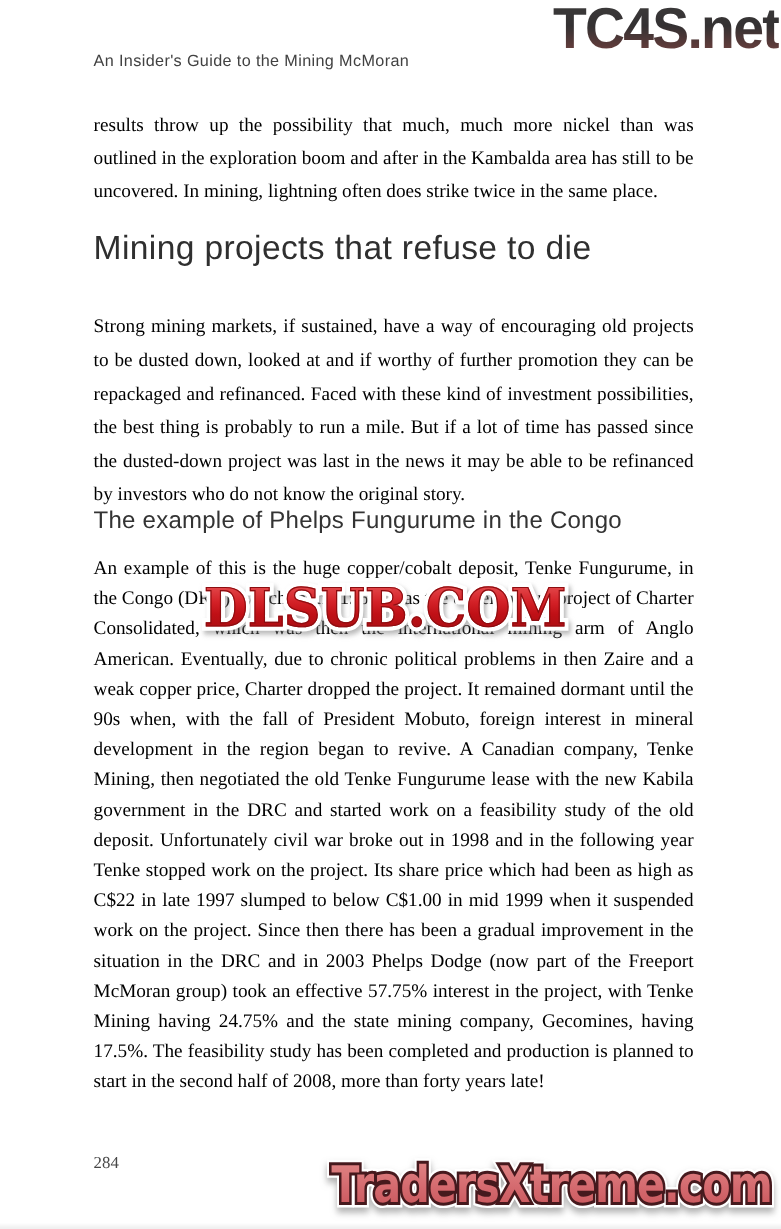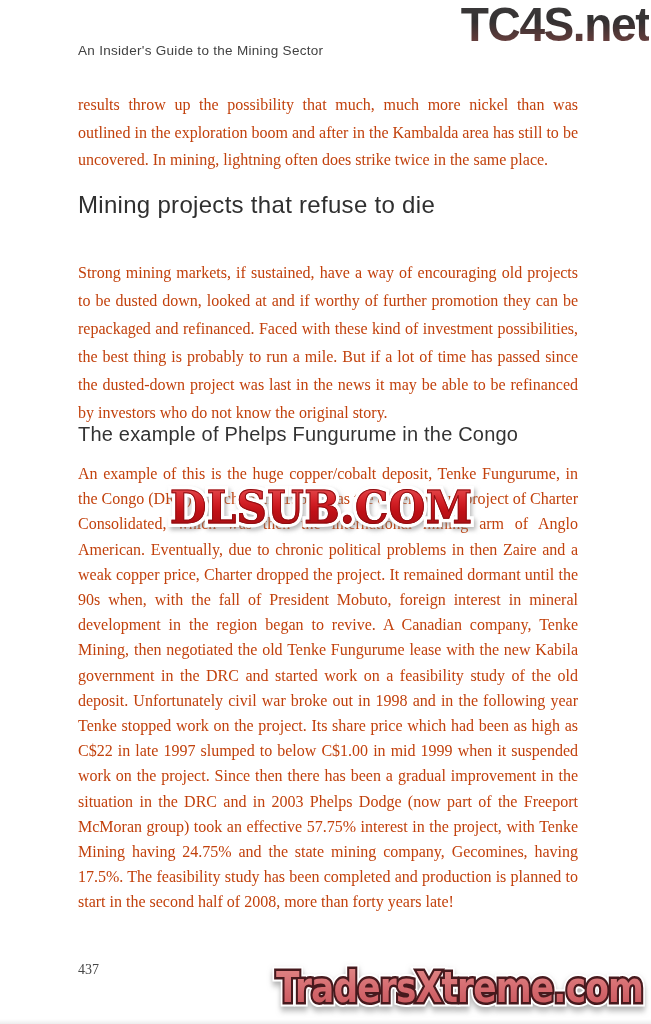--- a/index.html
+++ b/index.html
@@ -28,31 +28,31 @@
     background:linear-gradient(180deg,#3e3d3d 0%,#343132 45%,#5d3b3a 75%,#8a5150 100%);
     -webkit-background-clip:text; background-clip:text;
     -webkit-text-fill-color:transparent; color:#3e3d3d;
     filter:blur(.2px);
   }
 
   
   .col { position:absolute; left:78px; width:500px; top:0; }
   .body-para {
     position:absolute; width:500px;
-    font-size:16px; color:#c2410c;
+    font-size:16px; color:#000000;
     text-align:justify;
   }
   .p1 { top:91px;  line-height:27.6px; }
   .p2 { top:259px; line-height:28px; }
   .p3 { top:461px; line-height:25.2px; }
 
   h1.section-heading {
     position:absolute; top:191px; width:500px;
     font-family:"Liberation Sans", sans-serif;
-    font-weight:400; font-size:24px; color:#2f2f2f; letter-spacing:.3px;
+    font-weight:400; font-size:28px; color:#2f2f2f; letter-spacing:.3px;
   }
   h2.subsection-heading {
     position:absolute; top:423px; width:500px;
     font-family:"Liberation Sans", sans-serif;
     font-weight:400; font-size:20px; color:#333333; letter-spacing:.2px;
   }
 
   
   .page-number {
     position:absolute; left:78px; top:962px;
@@ -104,42 +104,42 @@
   .scan-edge {
     position:absolute; left:0; bottom:0; width:100%; height:5px;
     background:linear-gradient(180deg, rgba(0,0,0,0) 0%, rgba(0,0,0,.07) 100%);
   }
 </style>
 </head>
 <body>
 
 <div class="page">
 
-  <div class="running-header">An Insider's Guide to the Mining Sector</div>
+  <div class="running-header">An Insider's Guide to the Mining McMoran</div>
 
   <div class="logo-tc4s">TC4S.net</div>
 
   <div class="col">
     <p class="body-para p1">results throw up the possibility that much, much more nickel than was outlined in the exploration boom and after in the Kambalda area has still to be uncovered. In mining, lightning often does strike twice in the same place.</p>
 
     <h1 class="section-heading">Mining projects that refuse to die</h1>
 
     <p class="body-para p2">Strong mining markets, if sustained, have a way of encouraging old projects to be dusted down, looked at and if worthy of further promotion they can be repackaged and refinanced. Faced with these kind of investment possibilities, the best thing is probably to run a mile. But if a lot of time has passed since the dusted-down project was last in the news it may be able to be refinanced by investors who do not know the original story.</p>
 
     <h2 class="subsection-heading">The example of Phelps Fungurume in the Congo</h2>
 
     <p class="body-para p3">An example of this is the huge copper/cobalt deposit, Tenke Fungurume, in the Congo (DRC), which in the 1960s was the development project of Charter Consolidated, which was then the international mining arm of Anglo American. Eventually, due to chronic political problems in then Zaire and a weak copper price, Charter dropped the project. It remained dormant until the 90s when, with the fall of President Mobuto, foreign interest in mineral development in the region began to revive. A Canadian company, Tenke Mining, then negotiated the old Tenke Fungurume lease with the new Kabila government in the DRC and started work on a feasibility study of the old deposit. Unfortunately civil war broke out in 1998 and in the following year Tenke stopped work on the project. Its share price which had been as high as C$22 in late 1997 slumped to below C$1.00 in mid 1999 when it suspended work on the project. Since then there has been a gradual improvement in the situation in the DRC and in 2003 Phelps Dodge (now part of the Freeport McMoran group) took an effective 57.75% interest in the project, with Tenke Mining having 24.75% and the state mining company, Gecomines, having 17.5%. The feasibility study has been completed and production is planned to start in the second half of 2008, more than forty years late!</p>
   </div>
 
   <div class="wm wm-dlsub">
     <span class="layer out">DLSUB.COM</span>
     <span class="layer fill">DLSUB.COM</span>
   </div>
 
-  <div class="page-number">437</div>
+  <div class="page-number">284</div>
 
   <div class="wm wm-traders">
     <span class="layer w">TradersXtreme.com</span>
     <span class="layer d">TradersXtreme.com</span>
     <span class="layer f">TradersXtreme.com</span>
   </div>
 
   <div class="scan-edge"></div>
 </div>
 

